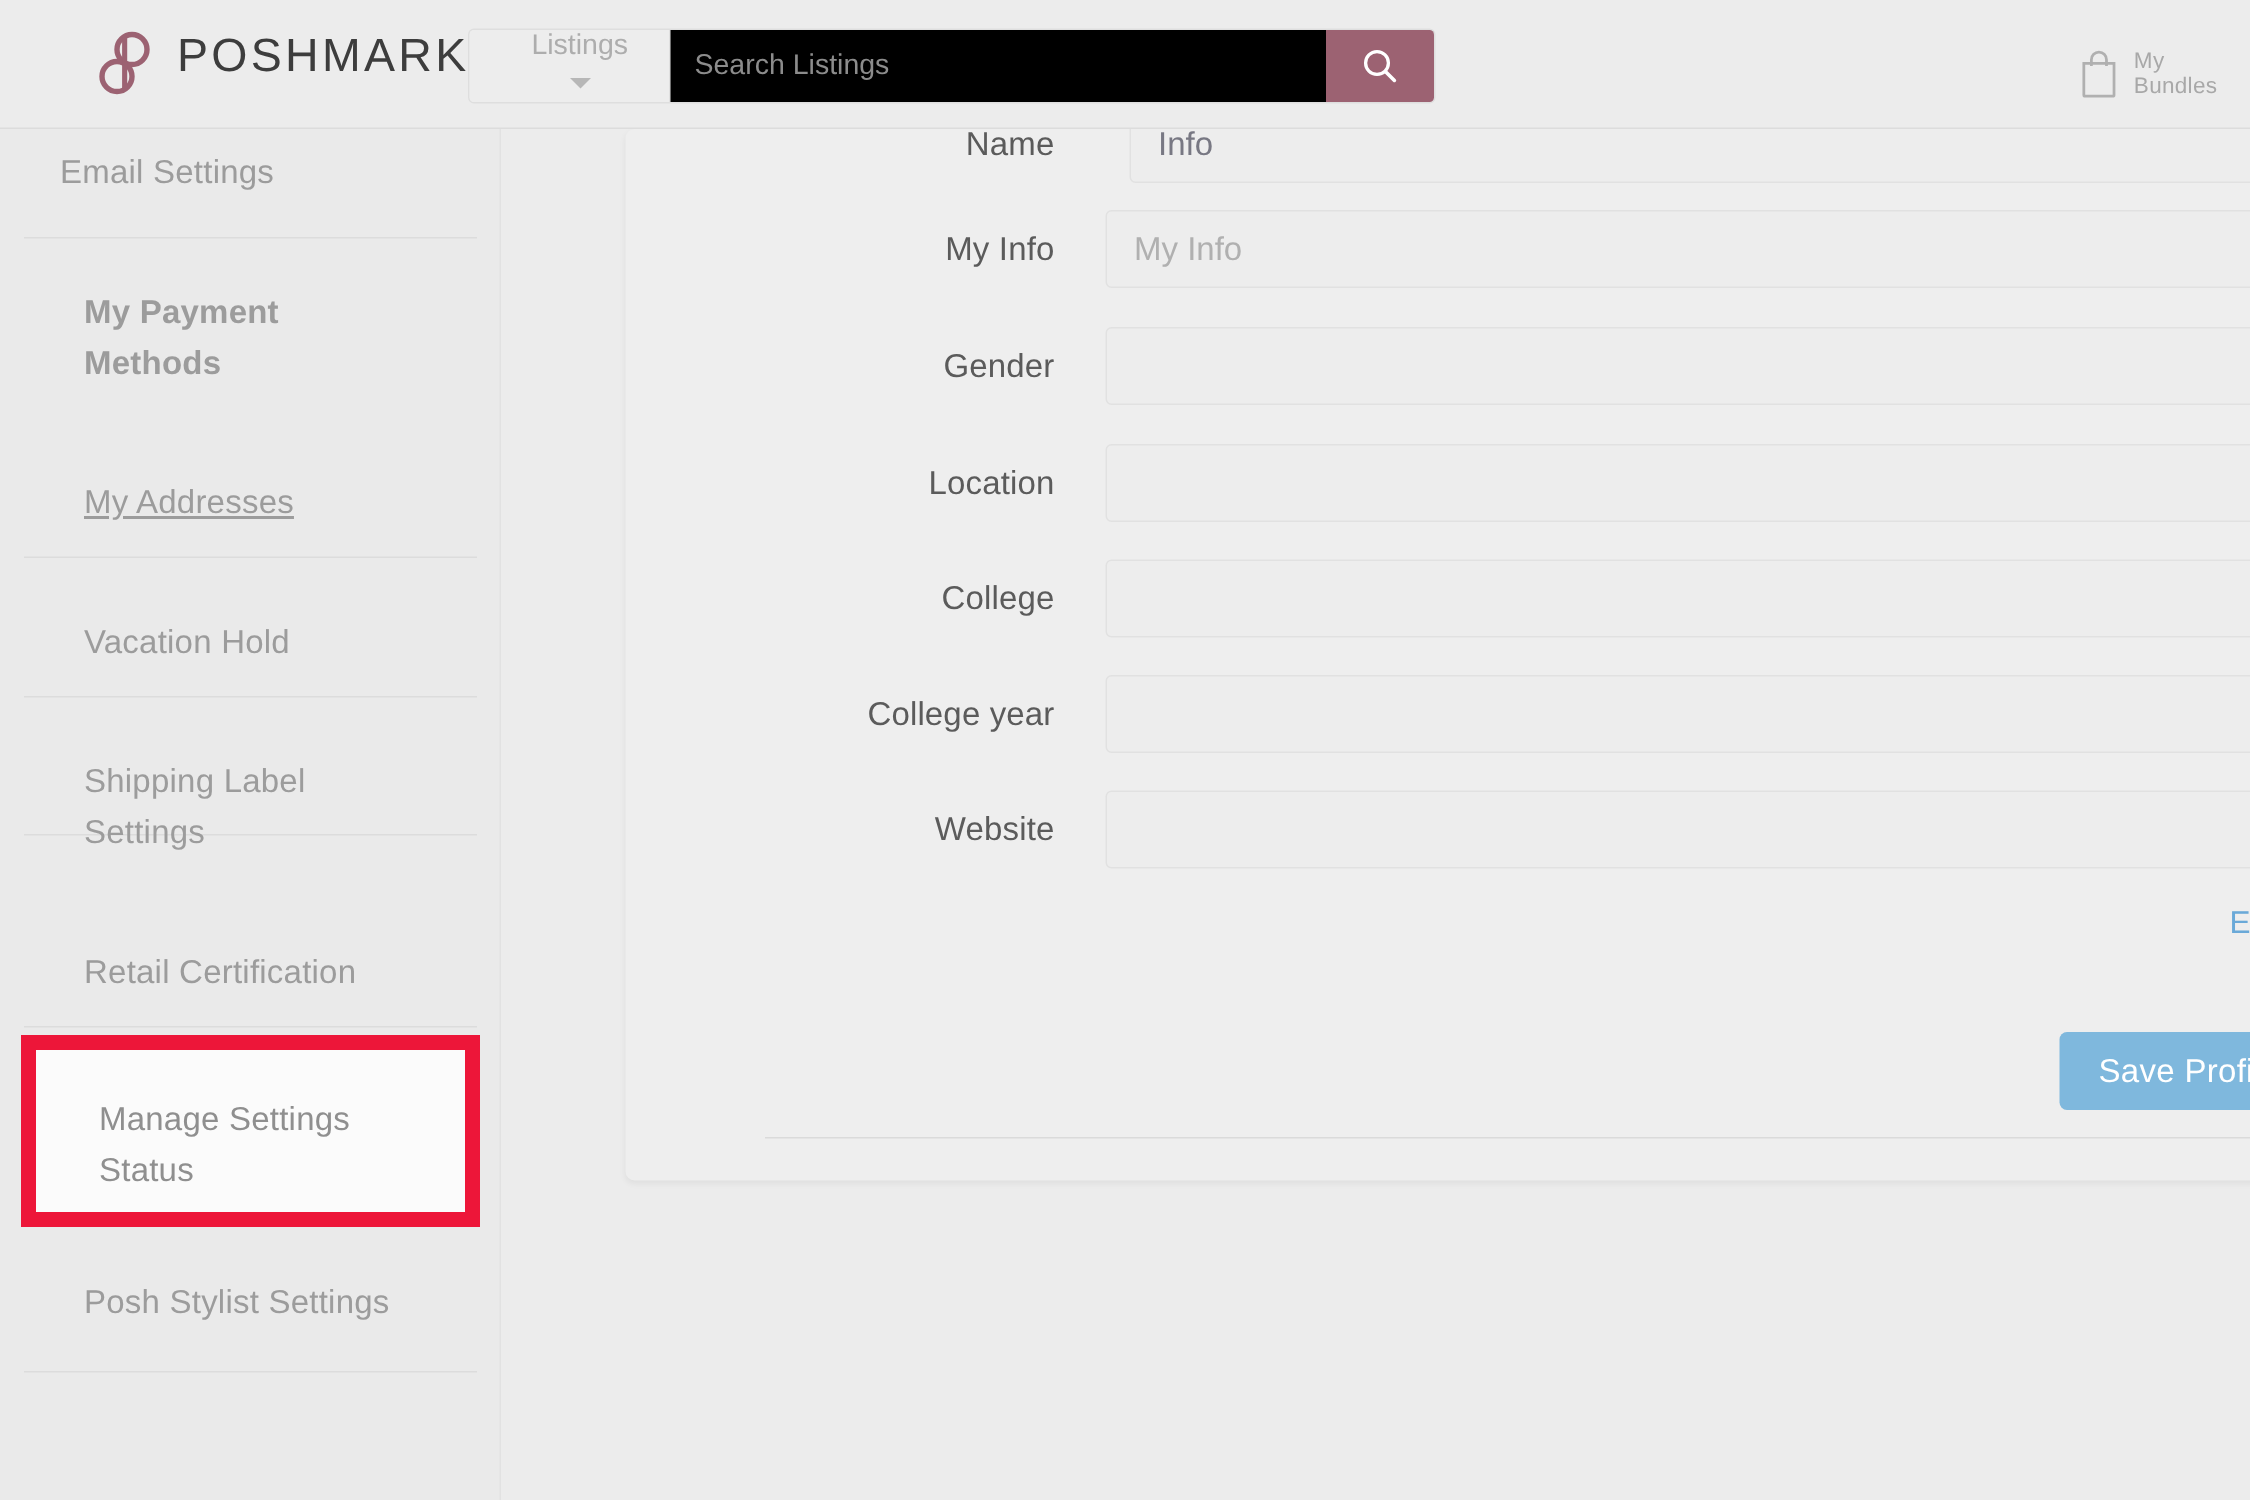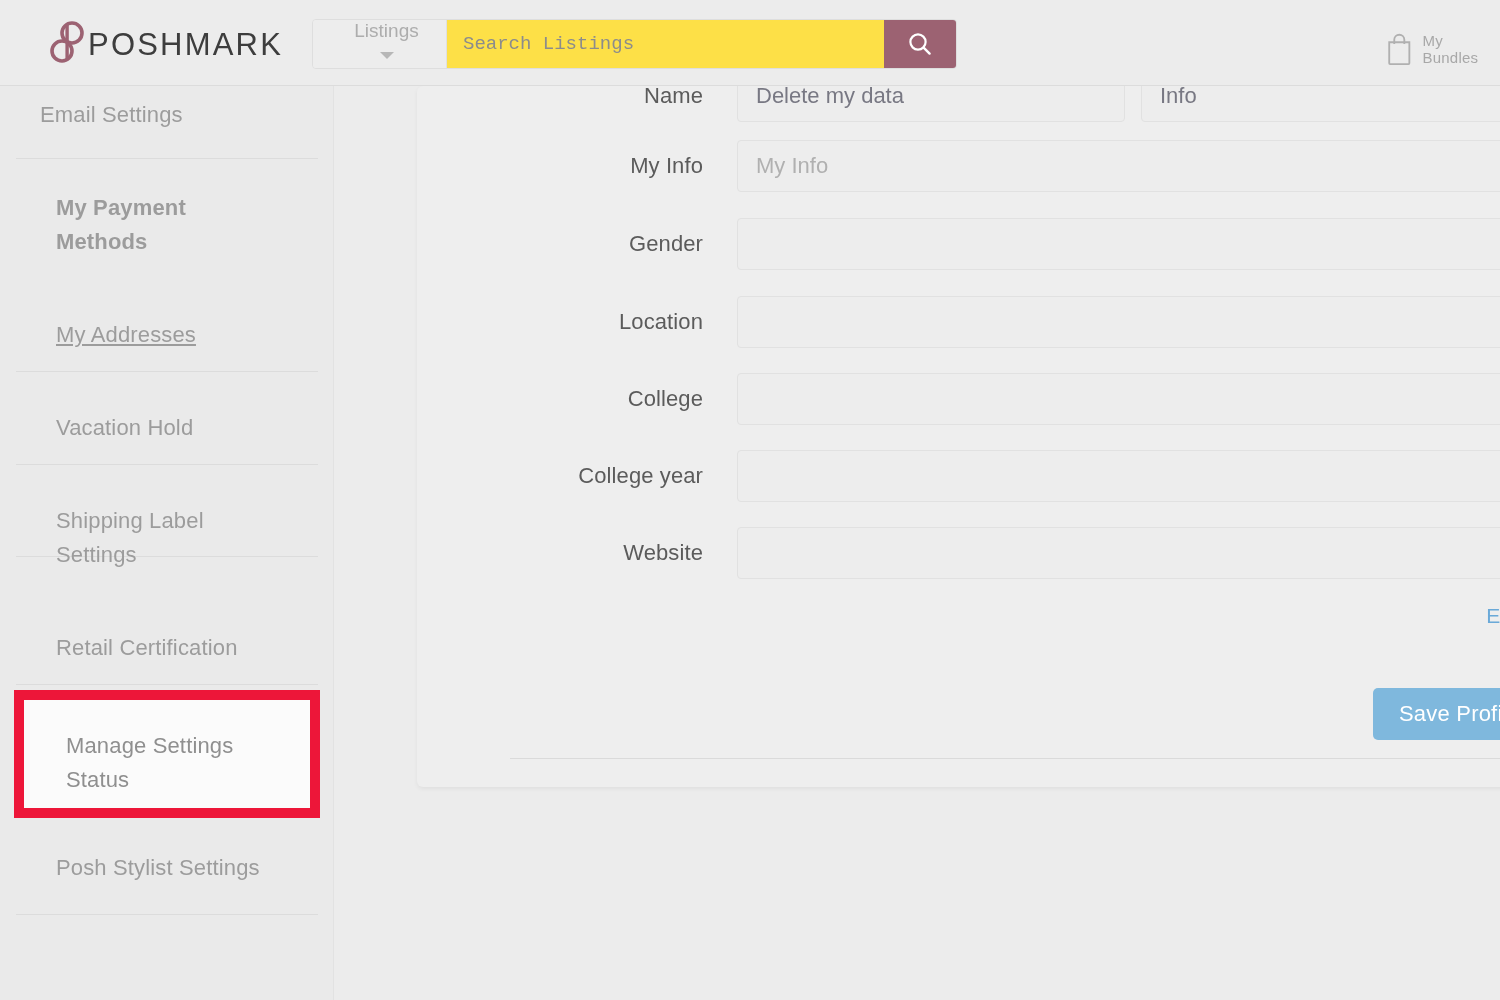--- a/index.html
+++ b/index.html
@@ -19,24 +19,24 @@
     top: 0; left: 0;
     width: 1500px;
     height: 86px;
     background: #ececec;
     border-bottom: 1px solid #dcdcdc;
     z-index: 20;
   }
 
   #logo-group {
     position: absolute;
-    left: 46px;
+    left: 62px;
     top: 18px;
     display: flex;
-    align-items: center;
+    gap: 14px;
   }
   #logo-mark { width: 42px; height: 50px; display: block; }
   #logo-wordmark {
     font-size: 31px;
     letter-spacing: 2.2px;
     color: #3d3d3d;
     font-weight: 400;
     line-height: 1;
     padding-top: 3px;
   }
@@ -76,25 +76,25 @@
     width: 0; height: 0;
     border-left: 7px solid transparent;
     border-right: 7px solid transparent;
     border-top: 7px solid #b7b7b7;
   }
   #search-input {
     flex: 1;
     height: 100%;
     border: none;
     outline: none;
-    background: #fde047;
+    background: #000000;
     font-size: 19px;
     color: #7d7d7d;
     padding-left: 16px;
-    font-family: Liberation Mono, monospace;
+    font-family: Liberation Sans, sans-serif;
   }
   #search-input::placeholder { color: #8c8c8c; opacity: 1; }
   #search-submit {
     width: 72px;
     height: 100%;
     background: #9c6272;
     border: none;
     display: flex;
     align-items: center;
     justify-content: center;
@@ -352,21 +352,20 @@
 </div>
 
 <div id="highlight-box">
   <span class="hl-text">Manage Settings Status</span>
 </div>
 
 <div id="main-card">
 
   <div class="form-row" id="row-name">
     <span class="form-label">Name</span>
-    <div class="form-field filled">Delete my data</div>
     <div class="form-field filled second">Info</div>
   </div>
 
   <div class="form-row" style="top:54px;">
     <span class="form-label">My Info</span>
     <div class="form-field">My Info</div>
   </div>
 
   <div class="form-row" style="top:132px;">
     <span class="form-label">Gender</span>

